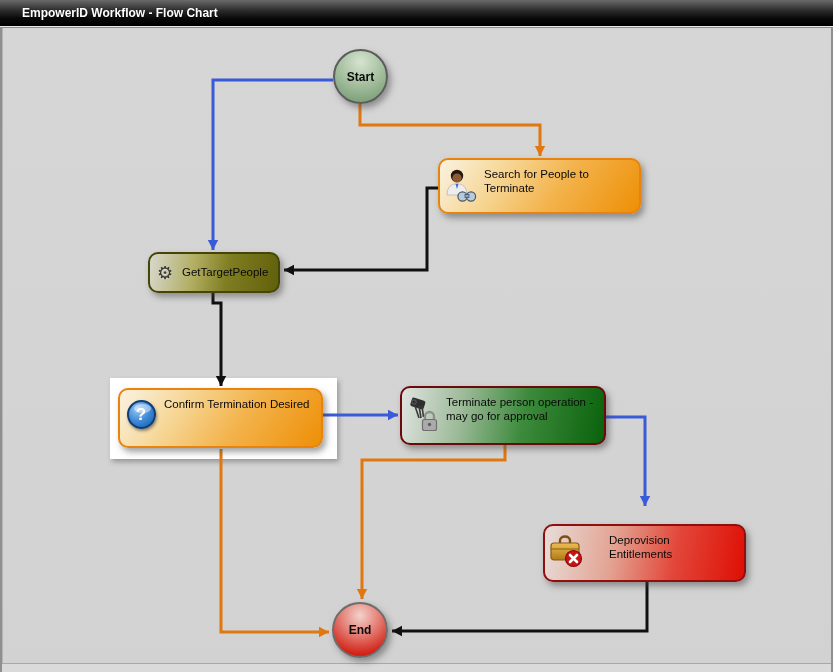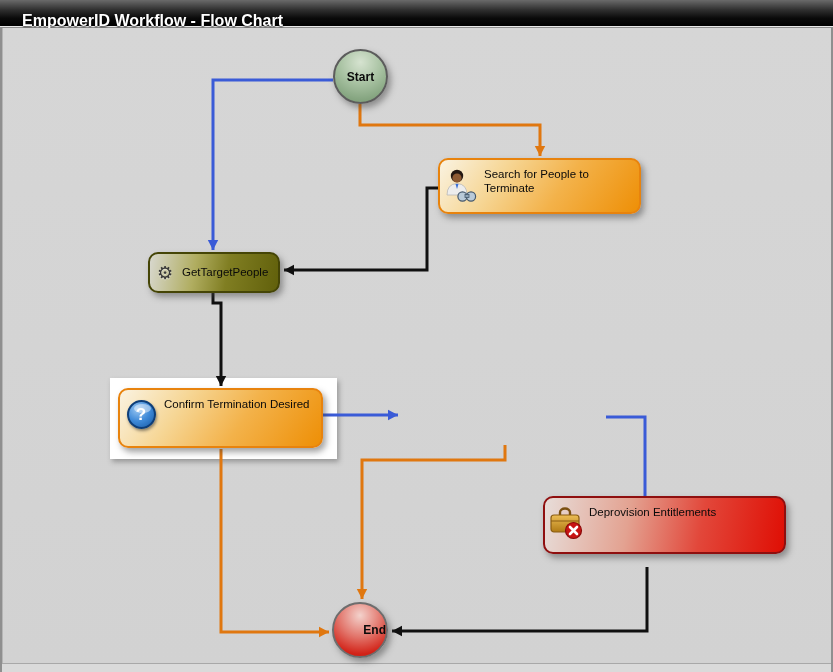--- a/index.html
+++ b/index.html
@@ -9,22 +9,22 @@
   .window {
     position:relative; width:833px; height:672px;
     background:#8f8f8f;
   }
   .titlebar {
     position:absolute; top:0; left:0; right:0; height:27px;
     background:linear-gradient(#6a6a6a 0%, #2f2f2f 38%, #0a0a0a 70%, #000 100%);
     border-bottom:1px solid #e8e8e8;
   }
   .titlebar .title {
-    position:absolute; left:22px; top:8px; line-height:26px;
-    color:#fff; font-size:16px; font-weight:bold;
+    position:absolute; left:22px; top:0; line-height:26px;
+    color:#fff; font-size:12px; font-weight:bold;
     text-shadow:0 1px 2px rgba(0,0,0,.8);
     white-space:nowrap;
   }
   .canvas {
     position:absolute; top:28px; left:2px; right:2px; bottom:9px;
     background:linear-gradient(#d6d6d6, #d2d2d2);
     border-left:1px solid #b5b5b5;
   }
   .bottom-strip {
     position:absolute; left:2px; right:2px; bottom:0; height:9px;
@@ -70,41 +70,41 @@
     left:148px; top:252px; width:132px; height:41px;
     border:2px solid #454506;
     background:linear-gradient(100deg, #d8d8cf 0%, #b0ad60 35%, #807e22 60%, #61600b 100%);
   }
   .node-terminate {
     left:400px; top:386px; width:206px; height:59px;
     border:2px solid #6b0a0a;
     background:linear-gradient(100deg, #e0e3e0 0%, #9cba98 30%, #3d8a3c 60%, #0a620c 100%);
   }
   .node-deprovision {
-    left:543px; top:496px; width:243px; height:58px;
+    left:543px; top:524px; width:203px; height:58px;
     border:2px solid #8f0f0f;
     background:linear-gradient(100deg, #e7ddd9 0%, #e3a291 35%, #e2473a 65%, #df0e04 100%);
+    gap:20px;
   }
 
   .circle-node {
     position:absolute; border-radius:50%;
     display:flex; align-items:center; justify-content:center;
     font-size:12px; font-weight:bold; color:#0a0a0a; cursor:pointer;
     box-shadow:3px 4px 6px rgba(70,70,70,.5);
   }
   .node-start {
     left:333px; top:49px; width:55px; height:55px;
     border:2px solid #5c5c5c;
     background:radial-gradient(circle at 50% 22%, #d6e3d0 0%, #a8c2a2 45%, #84a47f 80%, #7a9a75 100%);
   }
   .node-end {
     left:332px; top:602px; width:56px; height:56px;
     border:2px solid #6d6d6d;
     background:radial-gradient(circle at 50% 22%, #f3d2cc 0%, #e2746a 45%, #d22318 80%, #c81d12 100%);
-    justify-content:flex-end;
   }
 
   
   .gear-glyph { font-size:18px; color:#3a3a3a; line-height:1;
     text-shadow:0 1px 1px rgba(255,255,255,.5); }
   .question-badge {
     width:29px; height:29px; border-radius:50%;
     border:2px solid #0e3e78; position:relative;
     background:radial-gradient(circle at 35% 28%, #9cc8f2 0%, #3f8ad8 50%, #1558a4 100%);
     display:flex; align-items:center; justify-content:center;
@@ -180,20 +180,33 @@
 
     <div class="node node-confirm">
       <span class="icon-box" style="height:auto;padding-top:10px;">
         <span class="question-badge">
             <span style="position:relative;z-index:1;">?</span>
           </span>
       </span>
       <span class="label">Confirm Termination Desired</span>
     </div>
 
+    <div class="node node-terminate">
+      <span class="icon-box" style="height:auto;padding-top:8px;">
+        <svg width="34" height="38" viewBox="0 0 34 38">
+          <rect x="5" y="3" width="14" height="9" rx="2" fill="#2e2e2e" transform="rotate(18 12 7)"></rect>
+          <path d="M9 10 L13 22 M13 10 L15 22 M16 10 L17.5 21" stroke="#3a3a3a" stroke-width="1.6" fill="none"></path>
+          <circle cx="8" cy="6" r="2.2" fill="none" stroke="#555" stroke-width="1.2"></circle>
+          <path d="M19 24 v-3.5 a4.5 4.5 0 0 1 9 0 V24" fill="none" stroke="#8f8f8f" stroke-width="2.4"></path>
+          <rect x="16.5" y="23.5" width="14" height="11" rx="2" fill="#ababab" stroke="#707070" stroke-width="1.2"></rect>
+          <circle cx="23.5" cy="28.5" r="1.7" fill="#5f5f5f"></circle>
+        </svg>
+      </span>
+      <span class="label">Terminate person operation - may go for approval</span>
+    </div>
 
     <div class="node node-deprovision">
       <span class="icon-box" style="height:auto;padding-top:8px;">
         <svg width="36" height="36" viewBox="0 0 36 36">
           <defs>
             <linearGradient id="gold" x1="0" y1="0" x2="0" y2="1">
               <stop offset="0" stop-color="#edbd55"></stop>
                 <stop offset="1" stop-color="#b07a14"></stop>
             </linearGradient>
           </defs>

